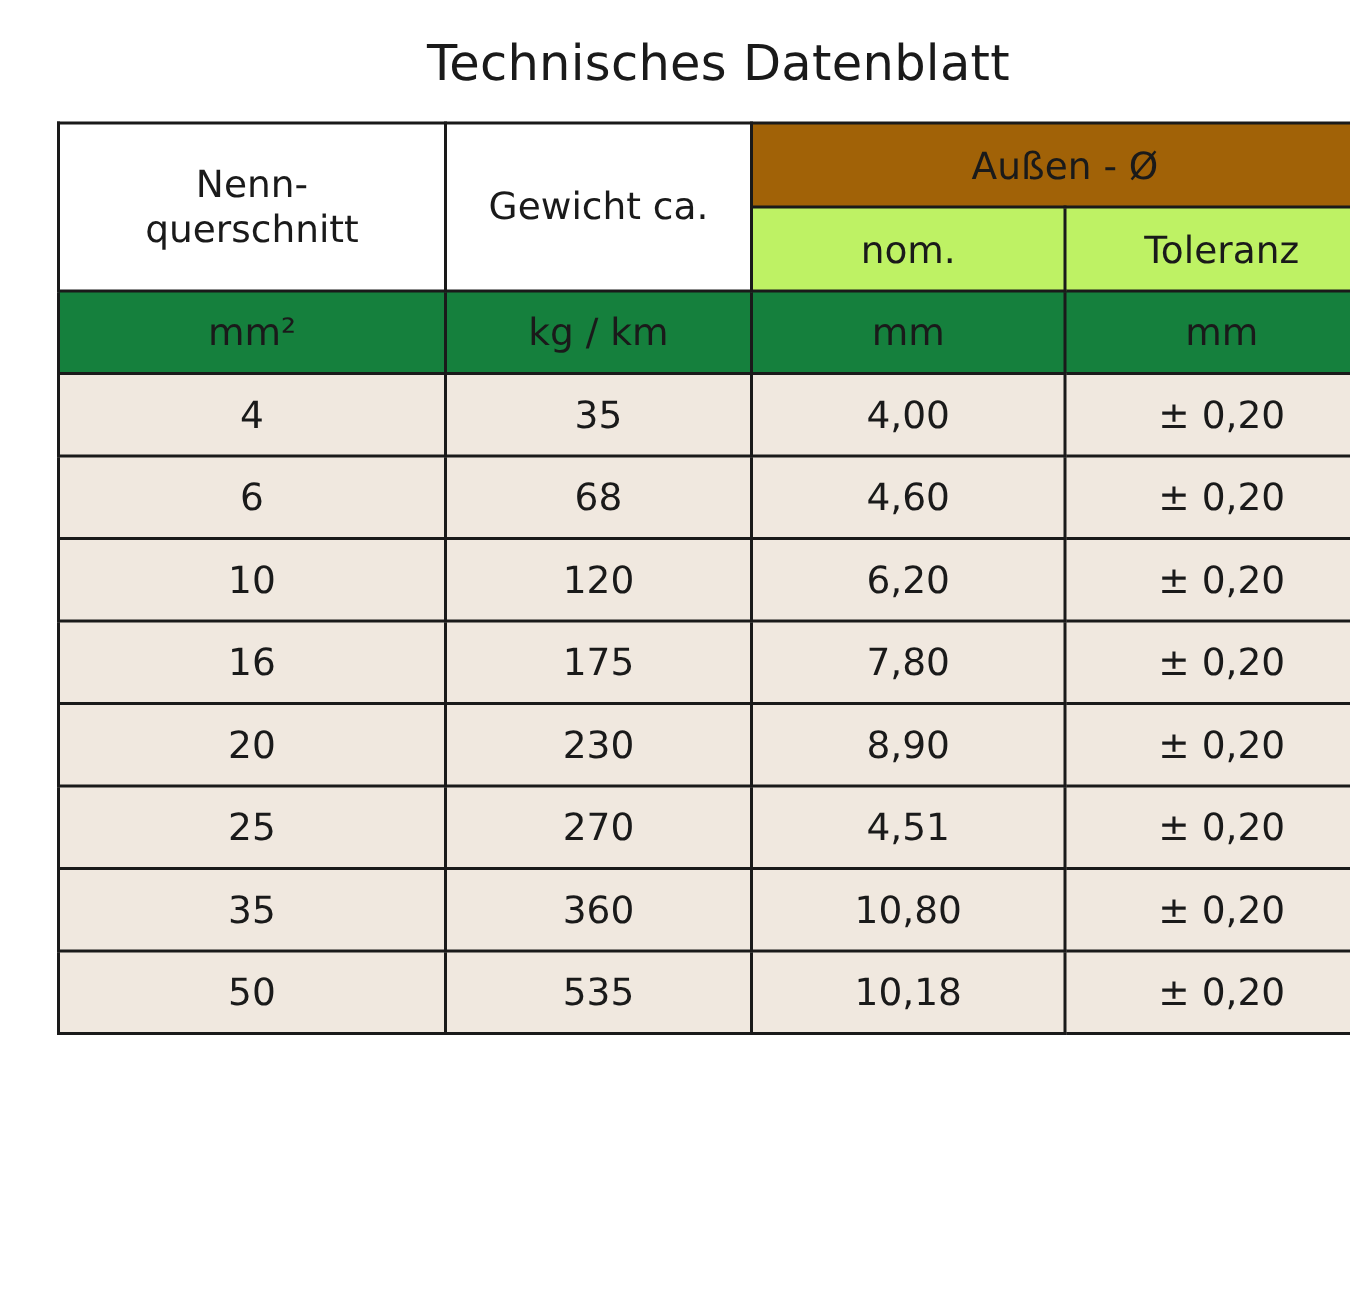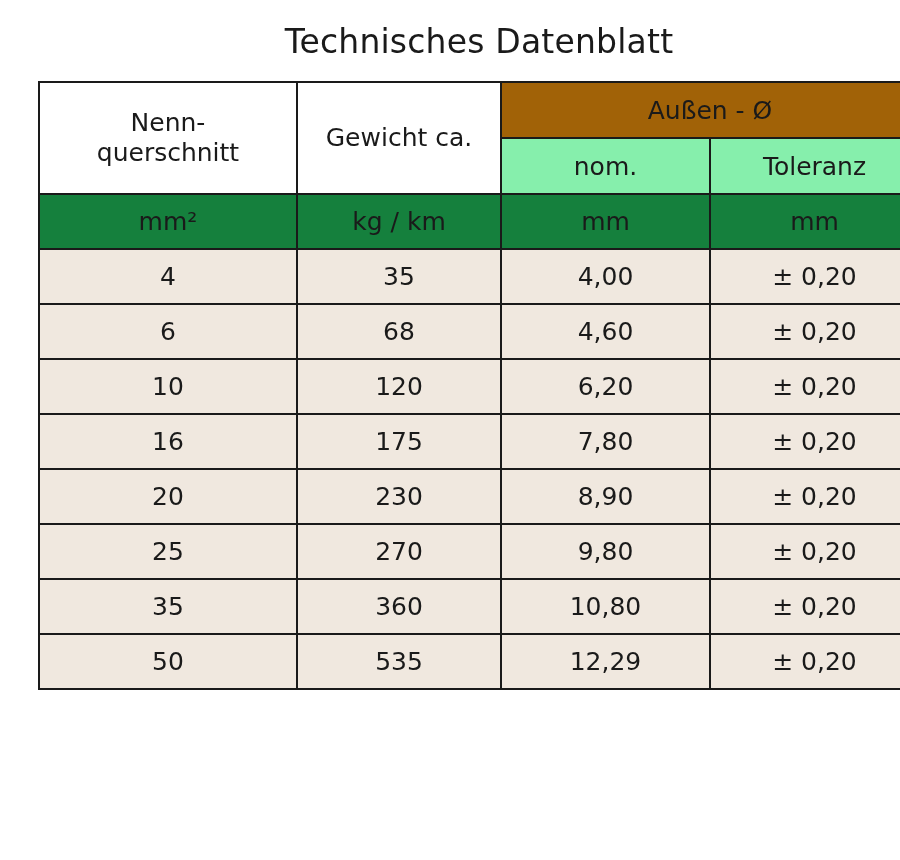--- a/index.html
+++ b/index.html
@@ -58,21 +58,21 @@
     line-height: 1.22;
     background: #ffffff;
   }
   .head-cell .l2 { display: block; }
   .group-head {
     height: 54px;
     background: #a16207;
   }
   .sub-head {
     height: 54px;
-    background: #86efac;
+    background: #bef264;
   }
   .unit-row td {
     height: 53px;
     background: #15803d;
   }
   .data-row td {
     height: 53px;
     background: #f0e8df;
   }
 </style>
@@ -136,31 +136,31 @@
       </tr>
       <tr class="data-row">
         <td>20</td>
         <td>230</td>
         <td>8,90</td>
         <td>± 0,20</td>
       </tr>
       <tr class="data-row">
         <td>25</td>
         <td>270</td>
-        <td>9,80</td>
+        <td>4,51</td>
         <td>± 0,20</td>
       </tr>
       <tr class="data-row">
         <td>35</td>
         <td>360</td>
         <td>10,80</td>
         <td>± 0,20</td>
       </tr>
       <tr class="data-row">
         <td>50</td>
         <td>535</td>
-        <td>12,29</td>
+        <td>10,18</td>
         <td>± 0,20</td>
       </tr>
     </tbody>
   </table>
 
 </div>
 
 </body></html>

